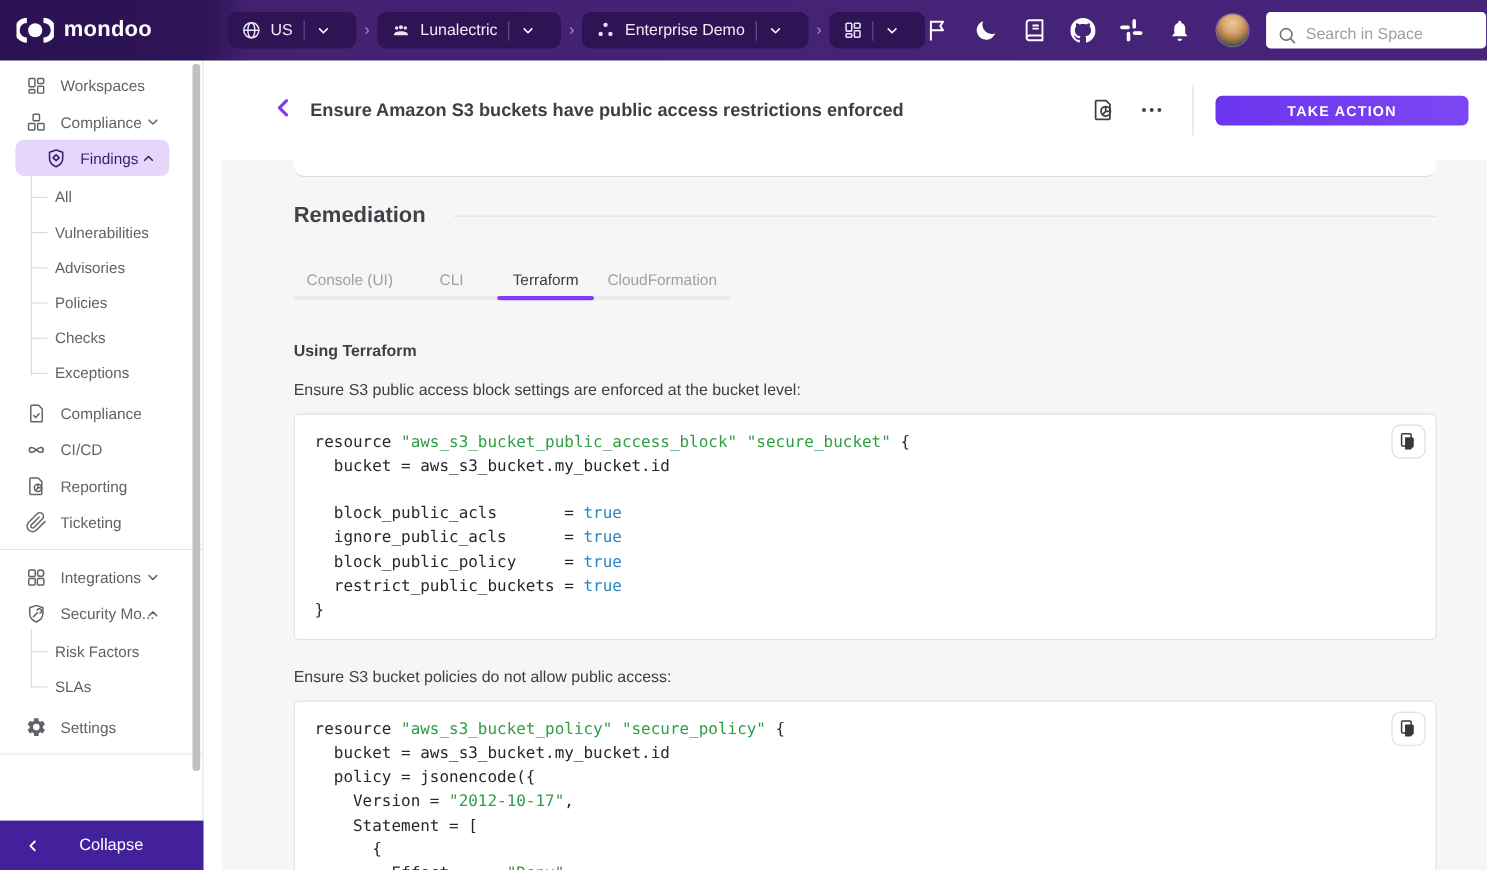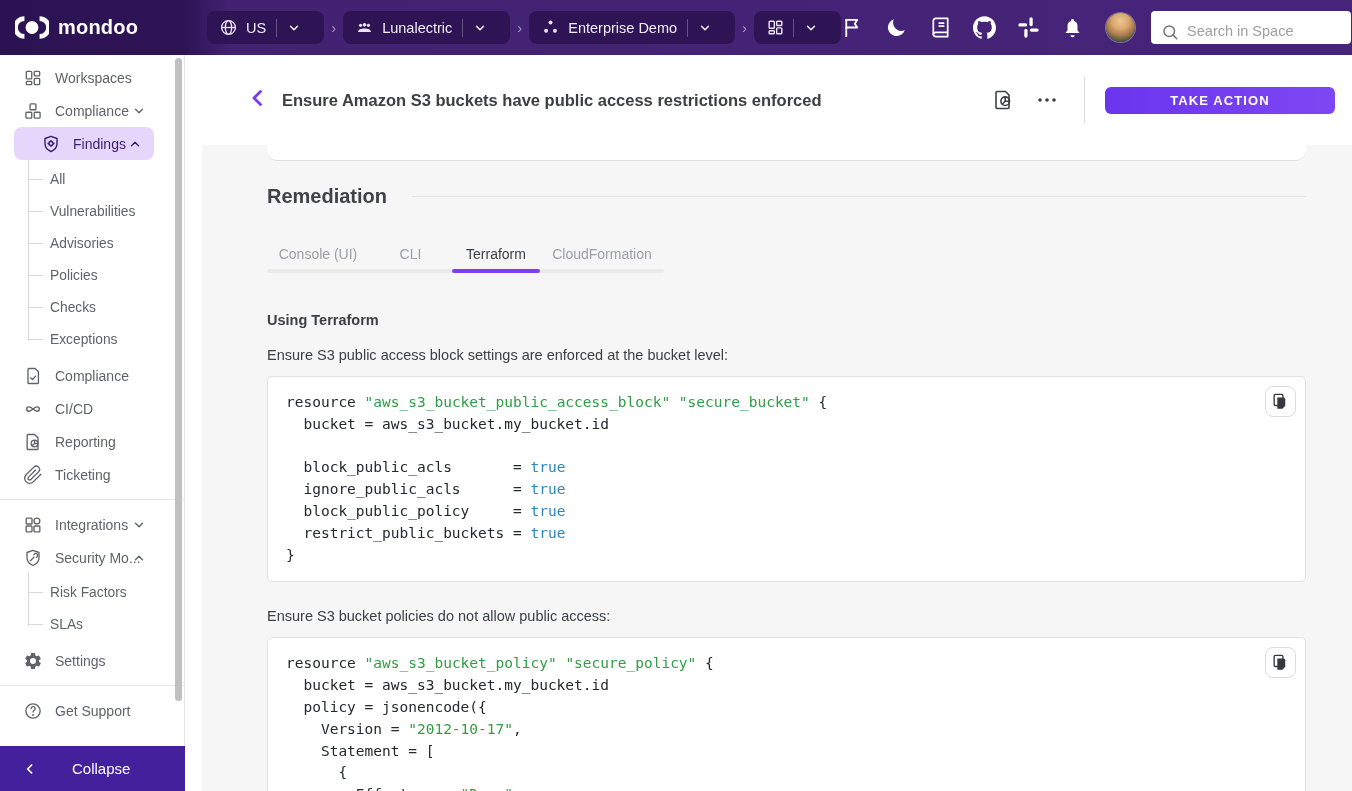--- a/index.html
+++ b/index.html
@@ -396,30 +396,20 @@
         </div>
         <div class="item">
           <span class="s-icon">
             <svg viewBox="0 0 24 24" fill="currentColor" fill-rule="evenodd">
               <path d="M19.14 12.94c.04-.3.06-.61.06-.94s-.02-.64-.07-.94l2.03-1.58a.49.49 0 00.12-.61l-1.92-3.32a.49.49 0 00-.59-.22l-2.39.96c-.5-.38-1.03-.7-1.62-.94l-.36-2.54a.48.48 0 00-.48-.41h-3.84c-.24 0-.43.17-.47.41l-.36 2.54c-.59.24-1.13.57-1.62.94l-2.39-.96a.49.49 0 00-.59.22L2.74 8.87c-.12.21-.08.47.12.61l2.03 1.58c-.05.3-.09.63-.09.94s.02.64.07.94l-2.03 1.58a.49.49 0 00-.12.61l1.92 3.32c.12.22.37.29.59.22l2.39-.96c.5.38 1.03.7 1.62.94l.36 2.54c.05.24.24.41.48.41h3.84c.24 0 .44-.17.47-.41l.36-2.54c.59-.24 1.13-.56 1.62-.94l2.39.96c.22.08.47 0 .59-.22l1.92-3.32a.49.49 0 00-.12-.61l-2.01-1.58zM12 15.6A3.6 3.6 0 018.4 12 3.6 3.6 0 0112 8.4a3.6 3.6 0 013.6 3.6 3.6 3.6 0 01-3.6 3.6z"></path>
             </svg>
           </span>
           <span>Settings</span>
         </div>
         <div class="side-div"></div>
-        <div class="item">
-          <span class="s-icon">
-            <svg viewBox="0 0 24 24" fill="none" stroke="currentColor" stroke-width="1.6" stroke-linecap="round">
-              <circle cx="12" cy="12" r="8.6"></circle>
-              <path d="M9.7 9.2a2.4 2.4 0 114 1.7c-.7.7-1.7 1-1.7 2.3"></path>
-              <circle cx="12" cy="16.7" r=".4" fill="currentColor"></circle>
-            </svg>
-          </span>
-          <span>Get Support</span>
-        </div>
       </nav>
     <div class="scrollbar">
         <div class="thumb"></div>
       </div>
     <button class="collapse">
       <span class="col-chev">
         <svg viewBox="0 0 24 24" fill="none" stroke="#fff" stroke-width="2.6" stroke-linecap="round" stroke-linejoin="round">
             <path d="M14.5 6l-6 6 6 6"></path>
           </svg>
       </span>

